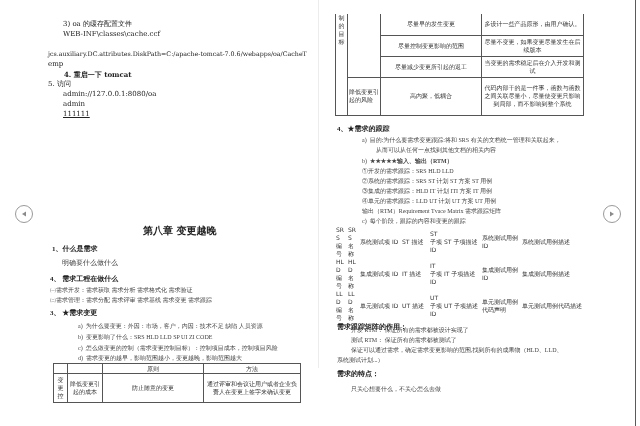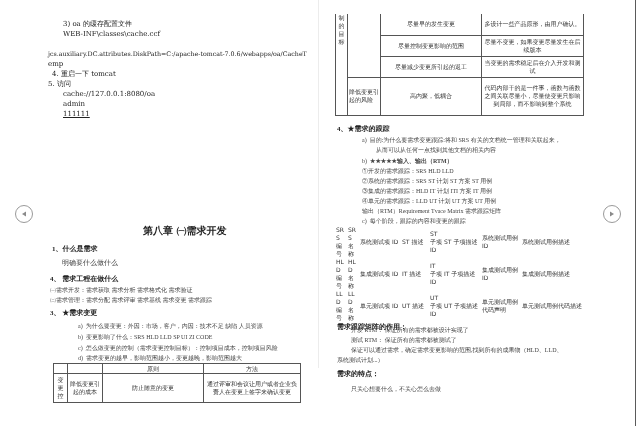--- a/index.html
+++ b/index.html
@@ -34,27 +34,27 @@
   .nav-btn svg { width:6px; height:6px; }
 </style>
 </head>
 <body>
 
 <div class="page page-left">
   <div class="abs t7" style="left:63px;top:20px;">3) oa 的缓存配置文件</div>
   <div class="abs t7" style="left:63px;top:30px;">WEB-INF\classes\cache.ccf</div>
   <div class="abs t6" style="left:48px;top:50px;font-size:6.3px;">jcs.auxiliary.DC.attributes.DiskPath=C:/apache-tomcat-7.0.6/webapps/oa/CacheT</div>
   <div class="abs t7" style="left:48px;top:60px;">emp</div>
-  <div class="abs t7" style="left:52px;top:70px;">4. 重启一下 tomcat</div>
+  <div class="abs t7" style="left:64px;top:70px;font-weight:bold;">4. 重启一下 tomcat</div>
   <div class="abs t7" style="left:48px;top:80px;">5. 访问</div>
-  <div class="abs t7" style="left:63px;top:90px;">cache://127.0.0.1:8080/oa</div>
+  <div class="abs t7" style="left:63px;top:90px;">admin://127.0.0.1:8080/oa</div>
   <div class="abs t7" style="left:63px;top:100px;">admin</div>
   <div class="abs t7" style="left:63px;top:110px;text-decoration:underline;">111111</div>
 
-  <div class="abs chapter" style="left:143px;top:224px;">第八章  ㈠需求开发</div>
+  <div class="abs chapter" style="left:143px;top:224px;">第八章  变更越晚</div>
 
   <div class="abs t7 bold" style="left:52px;top:245px;">1、什么是需求</div>
   <div class="abs t7 sans" style="left:62px;top:259px;color:#444;">明确要什么做什么</div>
 
   <div class="abs t7 bold" style="left:50px;top:275px;">4、  需求工程在做什么</div>
   <div class="abs t6 sans" style="left:50px;top:286px;color:#444;">㈠需求开发：需求获取 需求分析 需求格式化 需求验证</div>
   <div class="abs t6 sans" style="left:50px;top:296px;color:#444;">㈡需求管理：需求分配 需求评审 需求基线 需求变更 需求跟踪</div>
 
   <div class="abs t7 bold" style="left:50px;top:309px;">3、  ★需求变更</div>
   <div class="abs t6 sans" style="left:78px;top:322px;color:#444;"><span>a)</span>&nbsp;&nbsp;<span>为什么要变更：外因：市场，客户，内因：技术不足 缺陷 人员资源</span></div>

